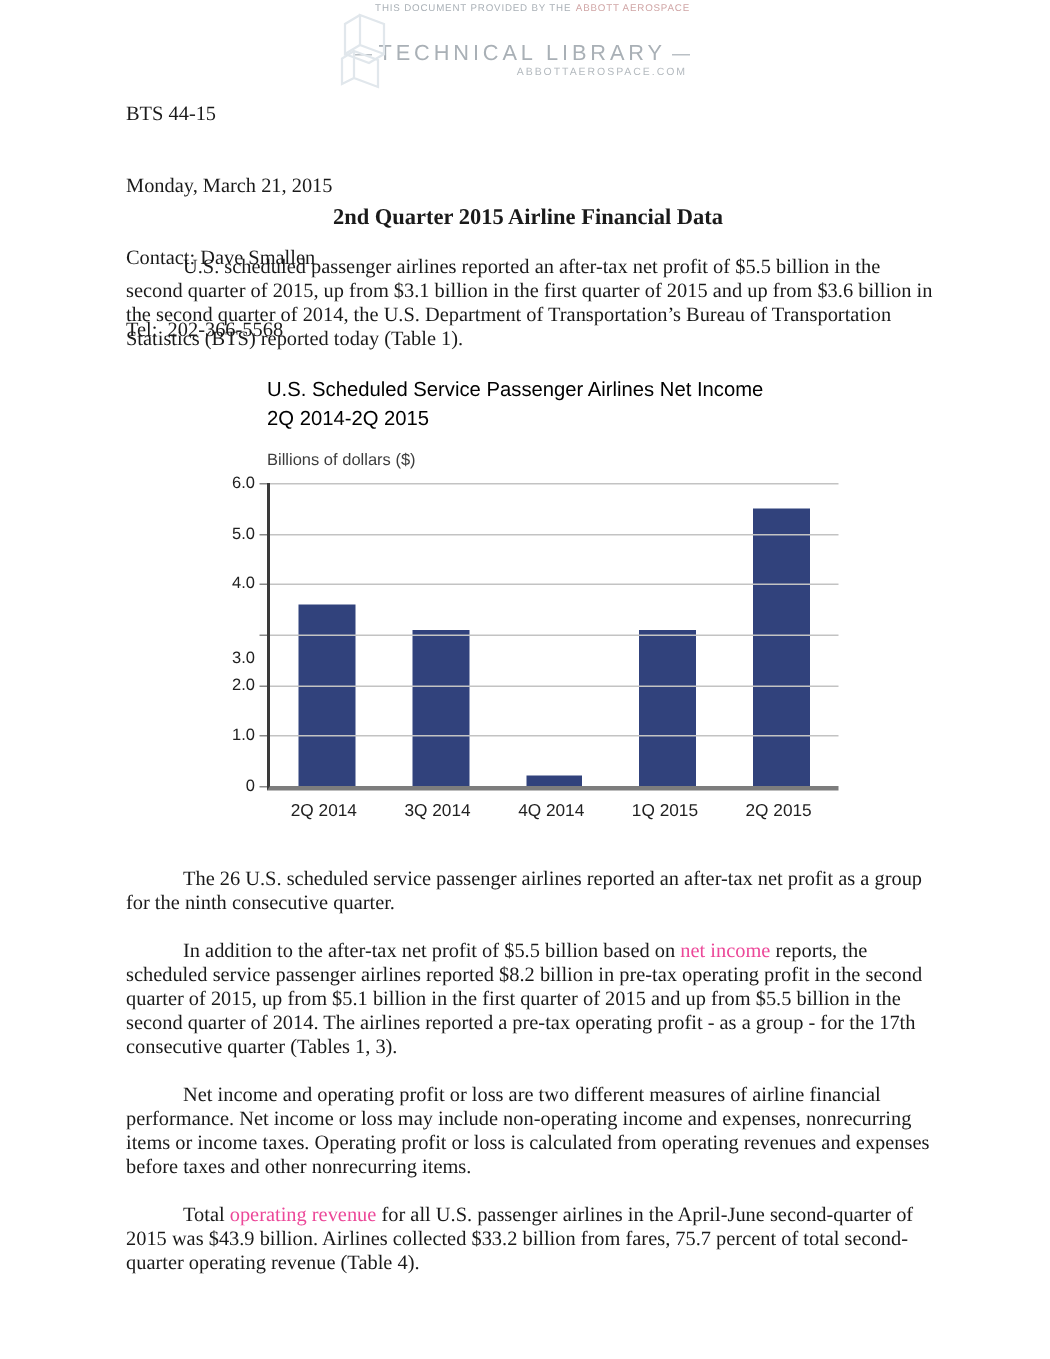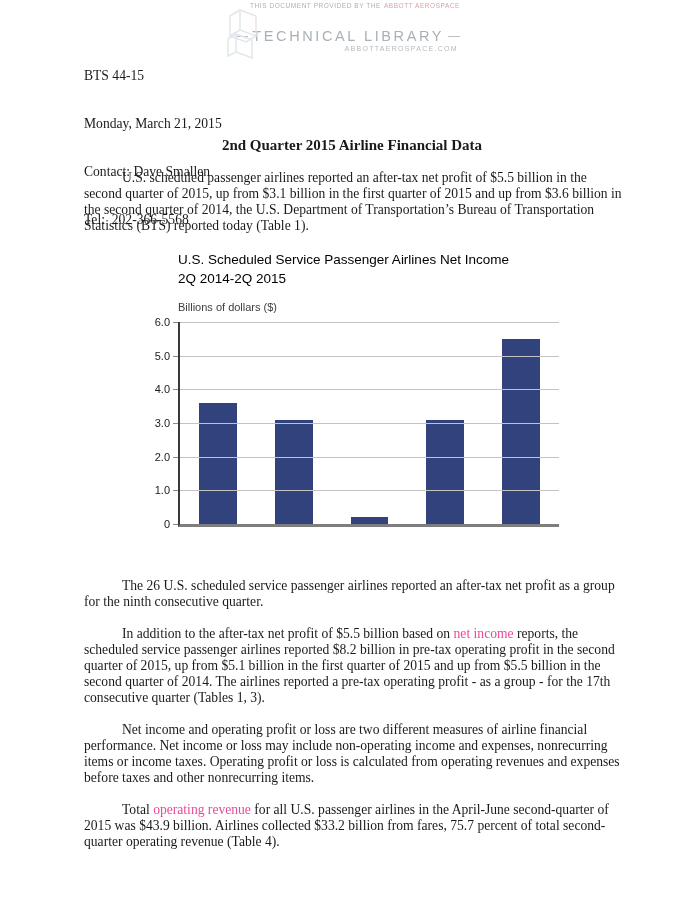--- a/index.html
+++ b/index.html
@@ -95,21 +95,21 @@
   <div class="chart">
     <div class="chart-title">
       <div>U.S. Scheduled Service Passenger Airlines Net Income</div>
       <div>2Q 2014-2Q 2015</div>
     </div>
     <div class="chart-ylabel">Billions of dollars ($)</div>
     <div class="ylabels" id="ylabels">
         <div class="ylabel-item" style="top: -5px;">6.0</div>
         <div class="ylabel-item" style="top: 29px;">5.0</div>
         <div class="ylabel-item" style="top: 62px;">4.0</div>
-        <div class="ylabel-item" style="top: 96px;">3.0</div>
+        <div class="ylabel-item" style="top: 112px;">3.0</div>
         <div class="ylabel-item" style="top: 130px;">2.0</div>
         <div class="ylabel-item" style="top: 163px;">1.0</div>
         <div class="ylabel-item" style="top: 197px;">0</div>
       </div>
     <div class="plot" id="plot">
       <div class="bars" id="bars">
           <div class="bar-slot">
             <div class="bar" style="height: 121px; background: rgb(49, 66, 124);"></div>
           </div>
           <div class="bar-slot">
@@ -132,20 +132,27 @@
         <div class="gridline" style="top: 67px;"></div>
         <div class="ytickmark" style="top: 67px;"></div>
         <div class="gridline" style="top: 101px;"></div>
         <div class="ytickmark" style="top: 101px;"></div>
         <div class="gridline" style="top: 135px;"></div>
         <div class="ytickmark" style="top: 135px;"></div>
         <div class="gridline" style="top: 168px;"></div>
         <div class="ytickmark" style="top: 168px;"></div>
         <div class="ytickmark" style="top: 202px;"></div>
       </div>
+    <div class="xlabels" id="xlabels">
+        <div class="xlabel-item">2Q 2014</div>
+        <div class="xlabel-item">3Q 2014</div>
+        <div class="xlabel-item">4Q 2014</div>
+        <div class="xlabel-item">1Q 2015</div>
+        <div class="xlabel-item">2Q 2015</div>
+      </div>
   </div>
 
   <div class="para p2">The 26 U.S. scheduled service passenger airlines reported an after-tax net profit as a group for the ninth consecutive quarter.</div>
 
   <div class="para p3"><span>In addition to the after-tax net profit of $5.5 billion based on </span><a class="doclink">net income</a><span> reports, the scheduled service passenger airlines reported $8.2 billion in pre-tax operating profit in the second quarter of 2015, up from $5.1 billion in the first quarter of 2015 and up from $5.5 billion in the second quarter of 2014. The airlines reported a pre-tax operating profit - as a group - for the 17th consecutive quarter (Tables 1, 3).</span></div>
 
   <div class="para p4">Net income and operating profit or loss are two different measures of airline financial performance. Net income or loss may include non-operating income and expenses, nonrecurring items or income taxes. Operating profit or loss is calculated from operating revenues and expenses before taxes and other nonrecurring items.</div>
 
   <div class="para p5"><span>Total </span><a class="doclink">operating revenue</a><span> for all U.S. passenger airlines in the April-June second-quarter of 2015 was $43.9 billion. Airlines collected $33.2 billion from fares, 75.7 percent of total second-quarter operating revenue (Table 4).</span></div>
 

